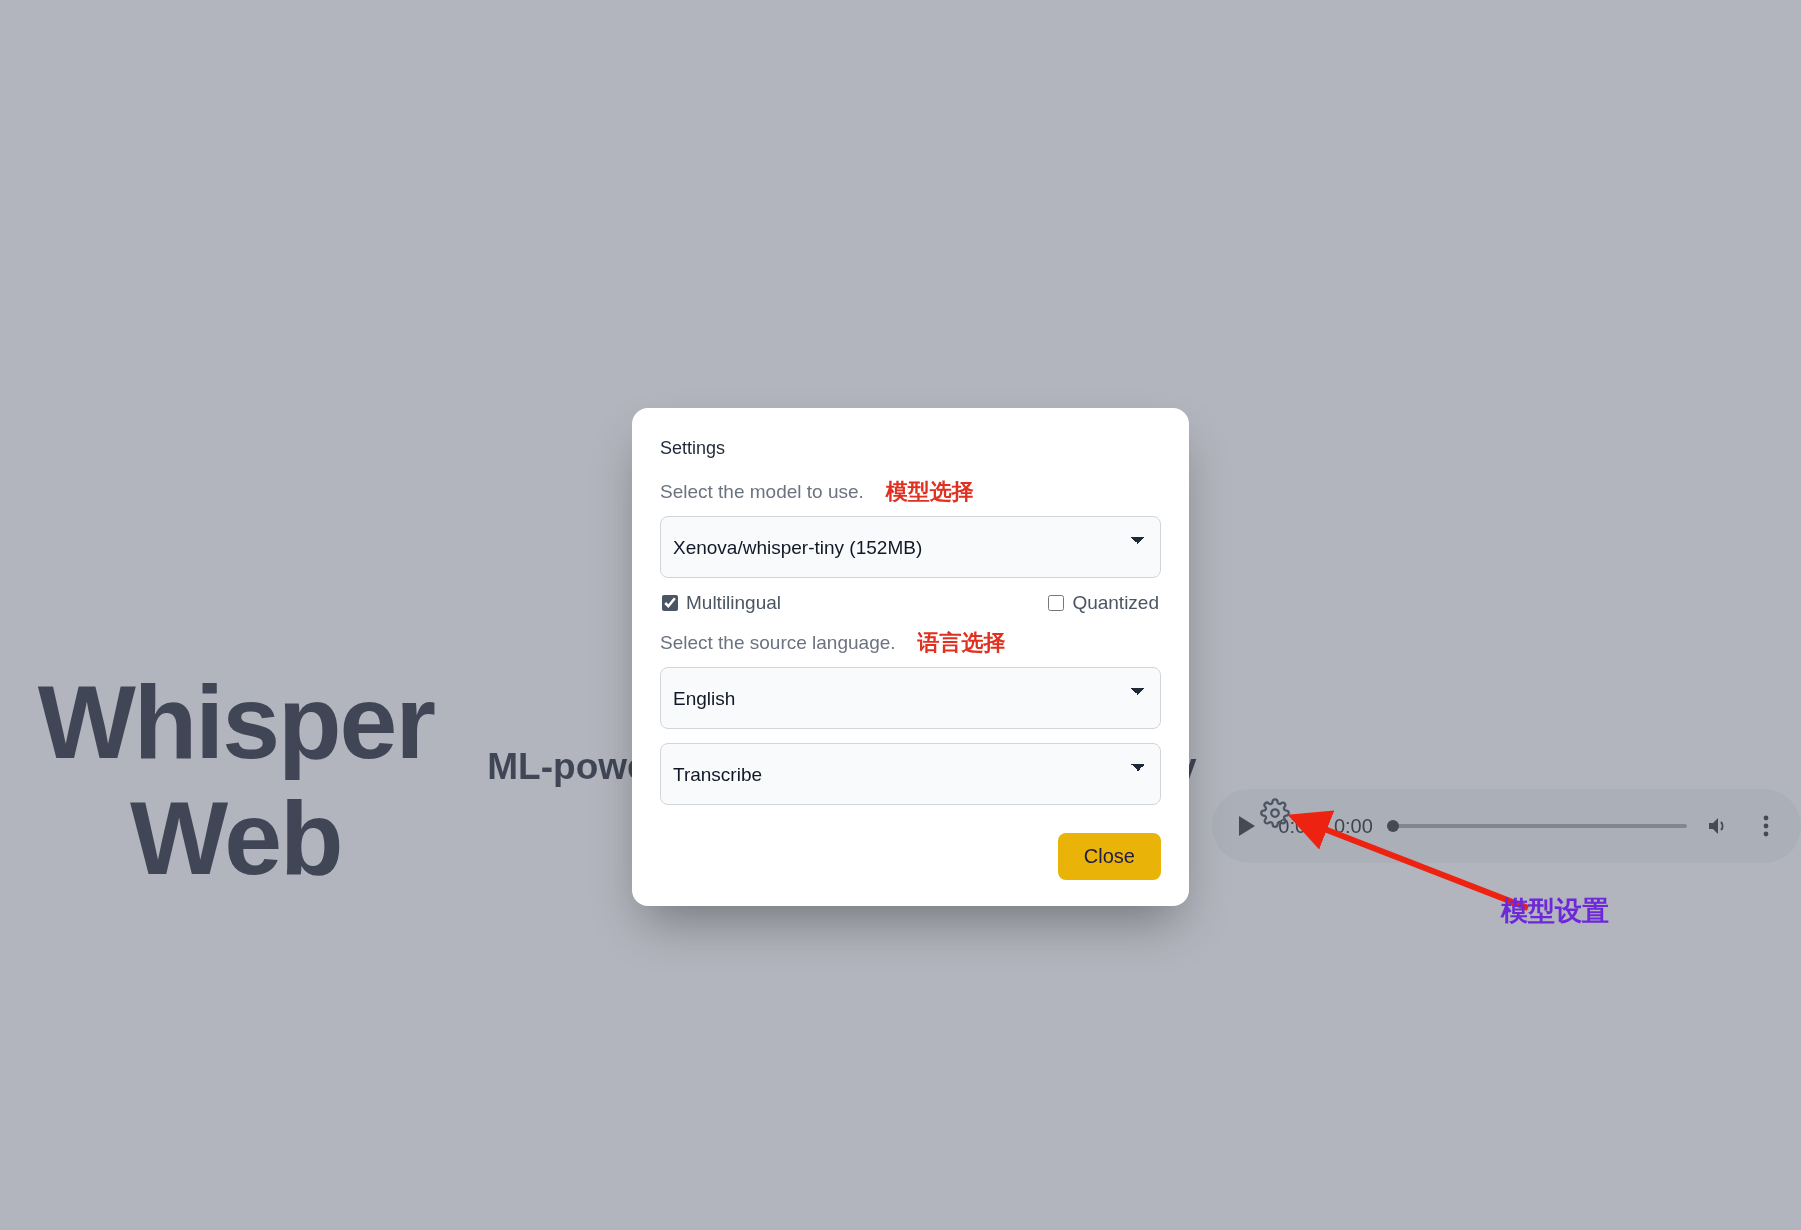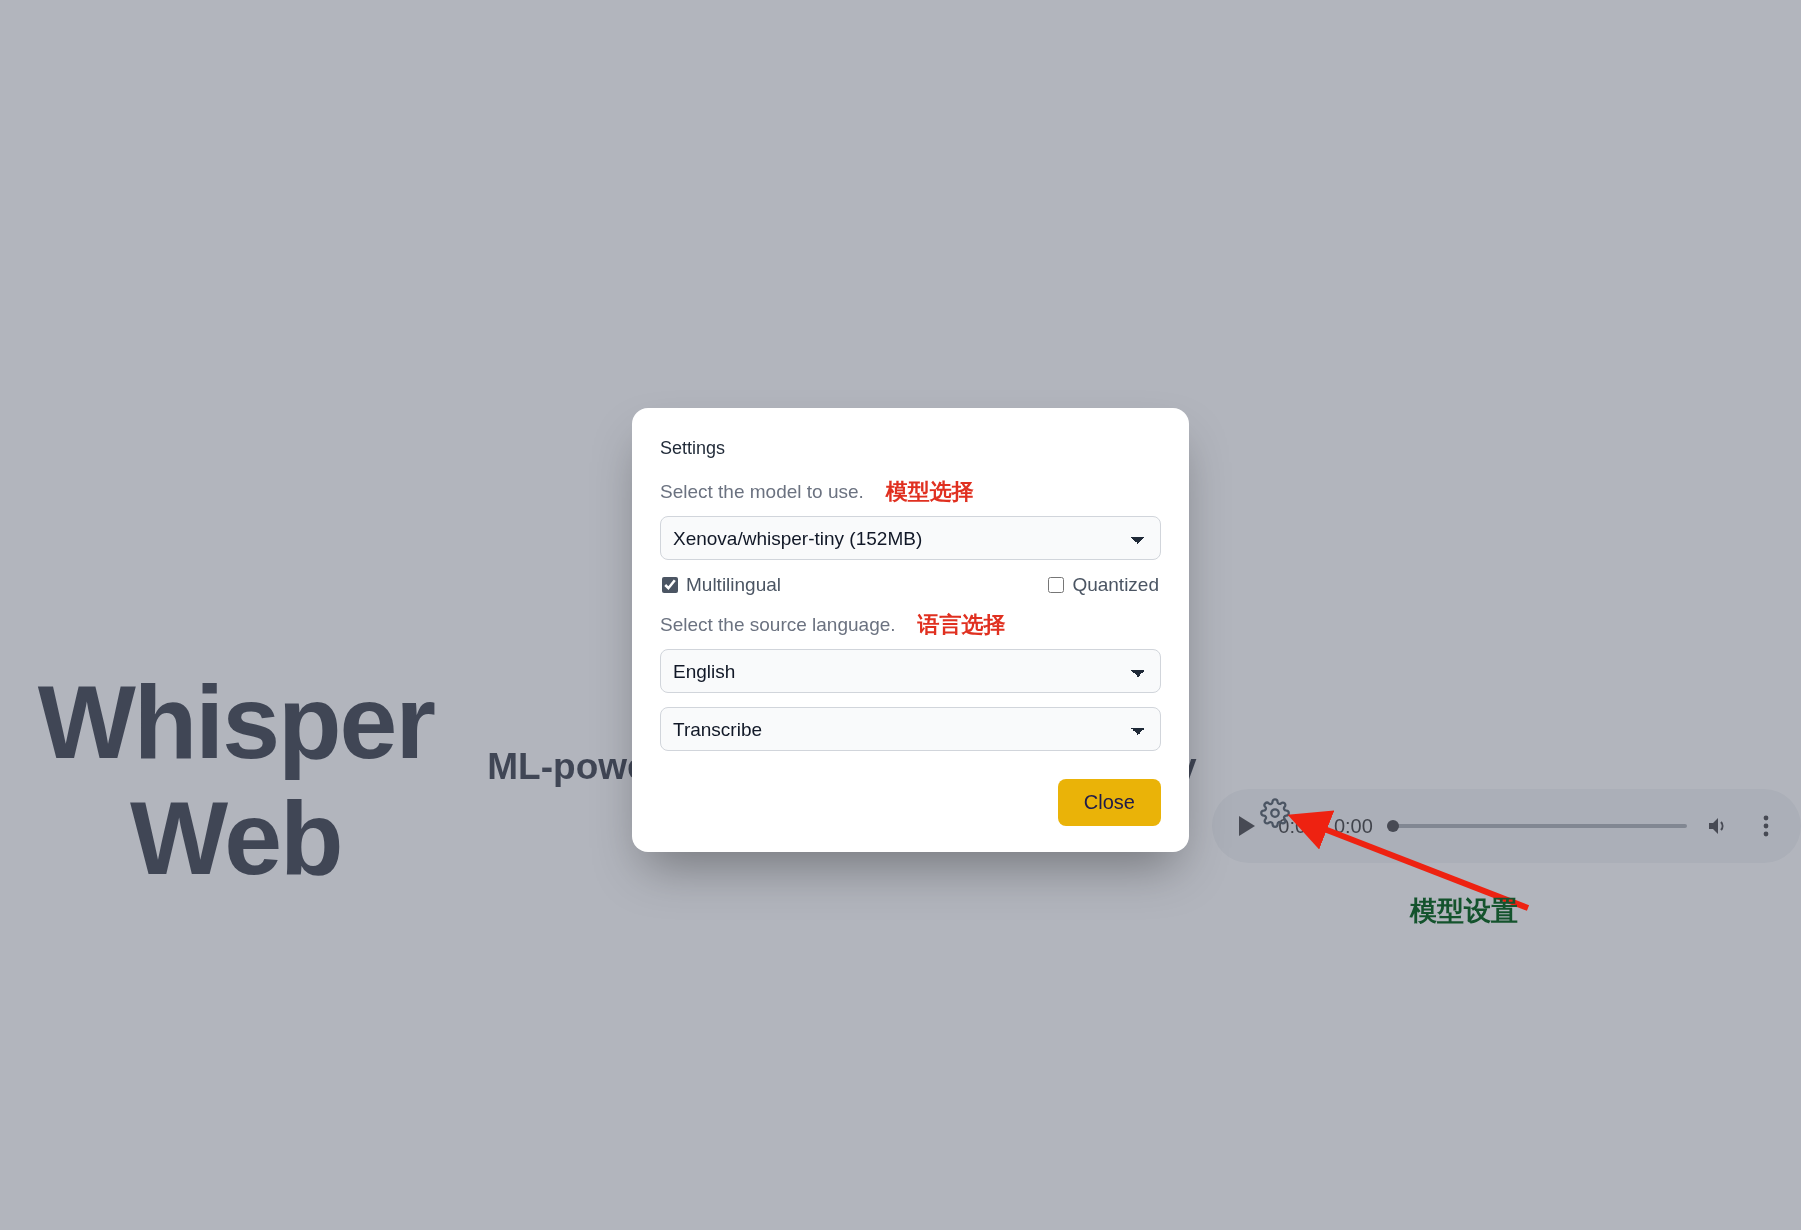--- a/index.html
+++ b/index.html
@@ -135,21 +135,21 @@
   }
   .annot-cn {
     font-size: 22px;
     font-weight: 700;
     color: #e03020;
     white-space: nowrap;
   }
 
   select.ui-select {
     width: 100%;
-    height: 44px;
+    height: 62px;
     font-size: 19px;
     color: #111827;
     background: #f9fafb;
     border: 1px solid #d1d5db;
     border-radius: 8px;
     padding: 0 12px;
     font-family: "Liberation Sans", sans-serif;
     appearance: none;
     -webkit-appearance: none;
     background-image:
@@ -194,25 +194,25 @@
     font-size: 20px;
     font-family: "Liberation Sans", sans-serif;
     padding: 12px 26px;
     cursor: pointer;
   }
 
   
   #annot-arrow { position: absolute; left: 1280px; top: 800px; pointer-events: none; }
   #annot-gear-label {
     position: absolute;
-    left: 1410px;
+    left: 1501px;
     top: 893px;
     font-size: 27px;
     font-weight: 700;
-    color: #14532d;
+    color: #6d28d9;
     white-space: nowrap;
   }
 </style>
 </head>
 <body>
 
 <div id="page-bg">
 
   <h1 id="hero-title">Whisper Web</h1>
 

